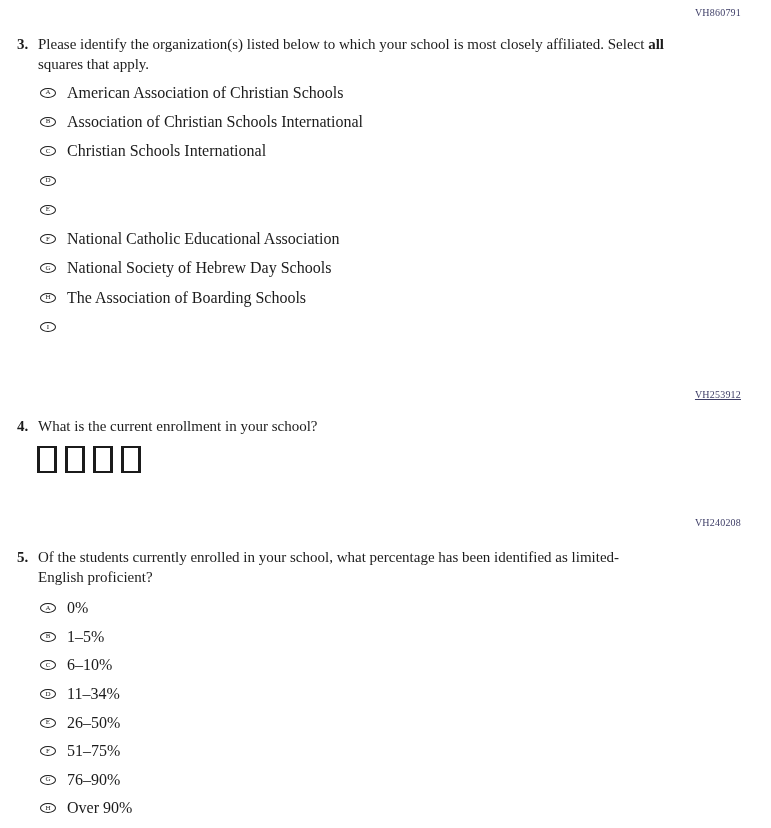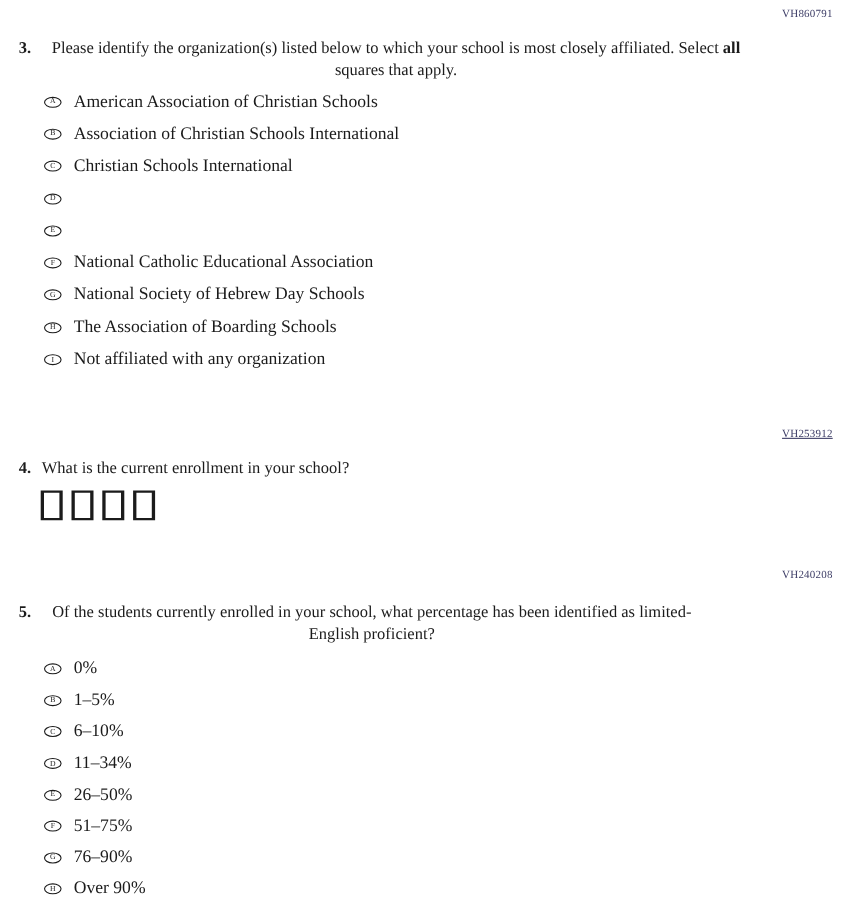--- a/index.html
+++ b/index.html
@@ -13,21 +13,21 @@
     overflow: hidden;
   }
   .page {
     position: relative;
     width: 771px;
     height: 828px;
     background: #ffffff;
   }
   .vh-code {
     position: absolute;
-    right: 14px;
+    right: 30px;
     font-size: 10px;
     letter-spacing: 0.2px;
     color: #3d3d66;
   }
   #code-q3 { top: 7px; }
   #code-q4 { top: 389px; text-decoration: underline; }
   #code-q5 { top: 517px; }
 
   .q-head {
     position: absolute;
@@ -42,21 +42,20 @@
   .q-num {
     font-weight: bold;
     font-size: 15px;
     width: 21px;
     flex: 0 0 21px;
     line-height: 19.5px;
   }
   .q-text {
     font-size: 15px;
     line-height: 19.5px;
-    text-align: center;
   }
   #q3-head .q-text { width: 644px; }
   #q5-head .q-text { width: 600px; }
   .bold { font-weight: bold; }
 
   .options {
     position: absolute;
     left: 40px;
   }
   #q3-options { top: 78px; }
@@ -152,21 +151,20 @@
         <span class="opt-label">National Society of Hebrew Day Schools</span>
       </div>
 
       <div class="opt-row">
         <span class="bubble">H</span>
         <span class="opt-label">The Association of Boarding Schools</span>
       </div>
 
       <div class="opt-row">
         <span class="bubble">I</span>
-        <span class="opt-label">Not affiliated with any organization</span>
       </div>
     </div>
 
   <div class="vh-code" id="code-q4">VH253912</div>
 
   <div class="q-head" id="q4-head">
     <div class="q-num">4.</div>
     <div class="q-text">What is the current enrollment in your school?</div>
   </div>
 

